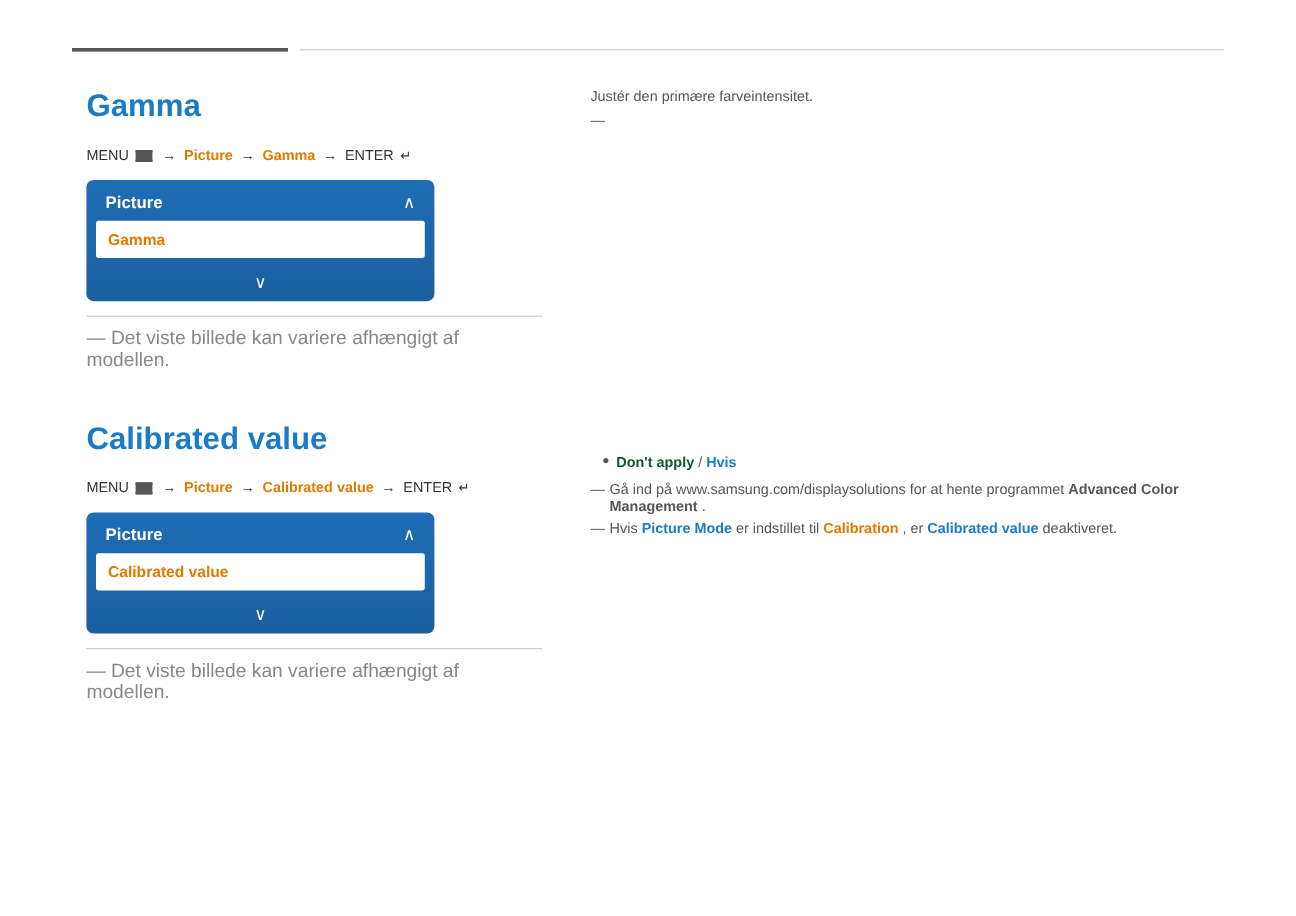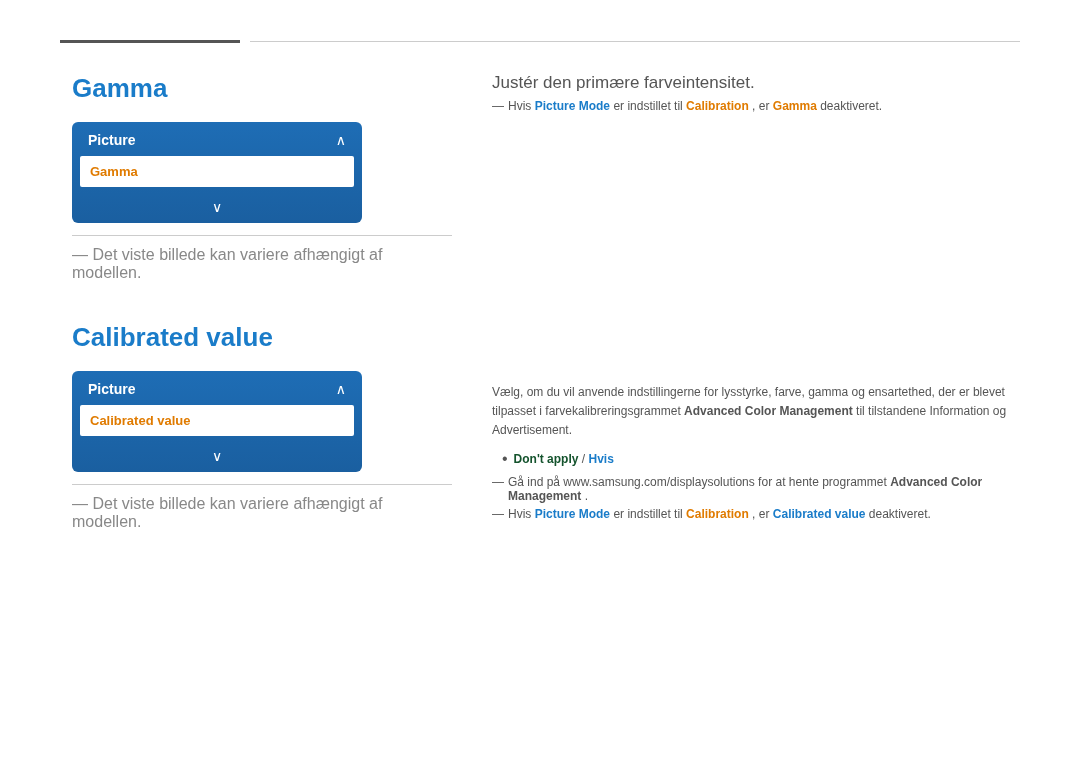--- a/index.html
+++ b/index.html
@@ -189,21 +189,21 @@
       margin-top: 6px;
       margin-bottom: 30px;
     }
 
     .note-text::before {
       content: '— ';
     }
 
     
     .desc-title {
-      font-size: 17px;
+      font-size: 12px;
       color: #555;
       margin-bottom: 6px;
     }
 
     .desc-note {
       font-size: 12px;
       color: #555;
       margin-bottom: 4px;
       display: flex;
       align-items: flex-start;
@@ -299,20 +299,31 @@
   <div class="top-divider-right"></div>
 </div>
 
 <div class="sections-wrapper">
 
   <div class="left-col">
 
     <div>
       <div class="section-title">Gamma</div>
 
+      <div class="menu-path">
+        <span>MENU</span>
+        <span class="menu-icon"></span>
+        <span class="arrow">→</span>
+        <span class="orange">Picture</span>
+        <span class="arrow">→</span>
+        <span class="orange">Gamma</span>
+        <span class="arrow">→</span>
+        <span>ENTER</span>
+        <span class="enter-icon">↵</span>
+      </div>
 
       <div class="picture-panel">
         <div class="panel-header">
           <span class="panel-title">Picture</span>
           <span class="panel-arrow-up">∧</span>
         </div>
         <div class="panel-item selected">
           <span class="panel-item-label">Gamma</span>
           <div class="slider-container">
             <div class="slider-track">
@@ -324,20 +335,31 @@
         <div class="panel-arrow-down">∨</div>
       </div>
 
       <div class="divider-line"></div>
       <div class="note-text">Det viste billede kan variere afhængigt af modellen.</div>
     </div>
 
     <div class="section-gap">
       <div class="section-title">Calibrated value</div>
 
+      <div class="menu-path">
+        <span>MENU</span>
+        <span class="menu-icon"></span>
+        <span class="arrow">→</span>
+        <span class="orange">Picture</span>
+        <span class="arrow">→</span>
+        <span class="orange">Calibrated value</span>
+        <span class="arrow">→</span>
+        <span>ENTER</span>
+        <span class="enter-icon">↵</span>
+      </div>
 
       <div class="picture-panel">
         <div class="panel-header">
           <span class="panel-title">Picture</span>
           <span class="panel-arrow-up">∧</span>
         </div>
         <div class="panel-item selected">
           <span class="panel-item-label">Calibrated value</span>
         </div>
         <div class="panel-arrow-down">∨</div>
@@ -348,41 +370,24 @@
     </div>
 
   </div>
 
   <div class="right-col">
 
     <div style="margin-bottom: 0;">
       <div class="desc-title">Justér den primære farveintensitet.</div>
       <div class="desc-note">
         <span class="em-dash">—</span>
-        <span>
-          <span>Hvis</span>
-          <span> </span>
-          <span class="highlight-blue">Picture Mode</span>
-          <span> </span>
-          <span>er indstillet til</span>
-          <span> </span>
-          <span class="highlight-orange">Calibration</span>
-          <span>, er</span>
-          <span> </span>
-          <span class="highlight-orange">Gamma</span>
-          <span> </span>
-          <span>deaktiveret.</span>
-        </span>
       </div>
     </div>
 
     <div style="margin-top: 270px;">
-      <div class="calibrated-desc">
-        <span>Vælg, om du vil anvende indstillingerne for lysstyrke, farve, gamma og ensartethed, der er blevet tilpasset i farvekalibreringsgrammet </span><span class="bold-text">Advanced Color Management</span><span> til tilstandene Information og Advertisement.</span>
-      </div>
 
       <div class="bullet-list">
         <div class="bullet-item">
           <span class="bullet-dot">•</span>
           <span>
             <span class="dont-apply">Don't apply</span><span> / </span><span class="apply-text">Hvis</span>
           </span>
         </div>
       </div>
 

